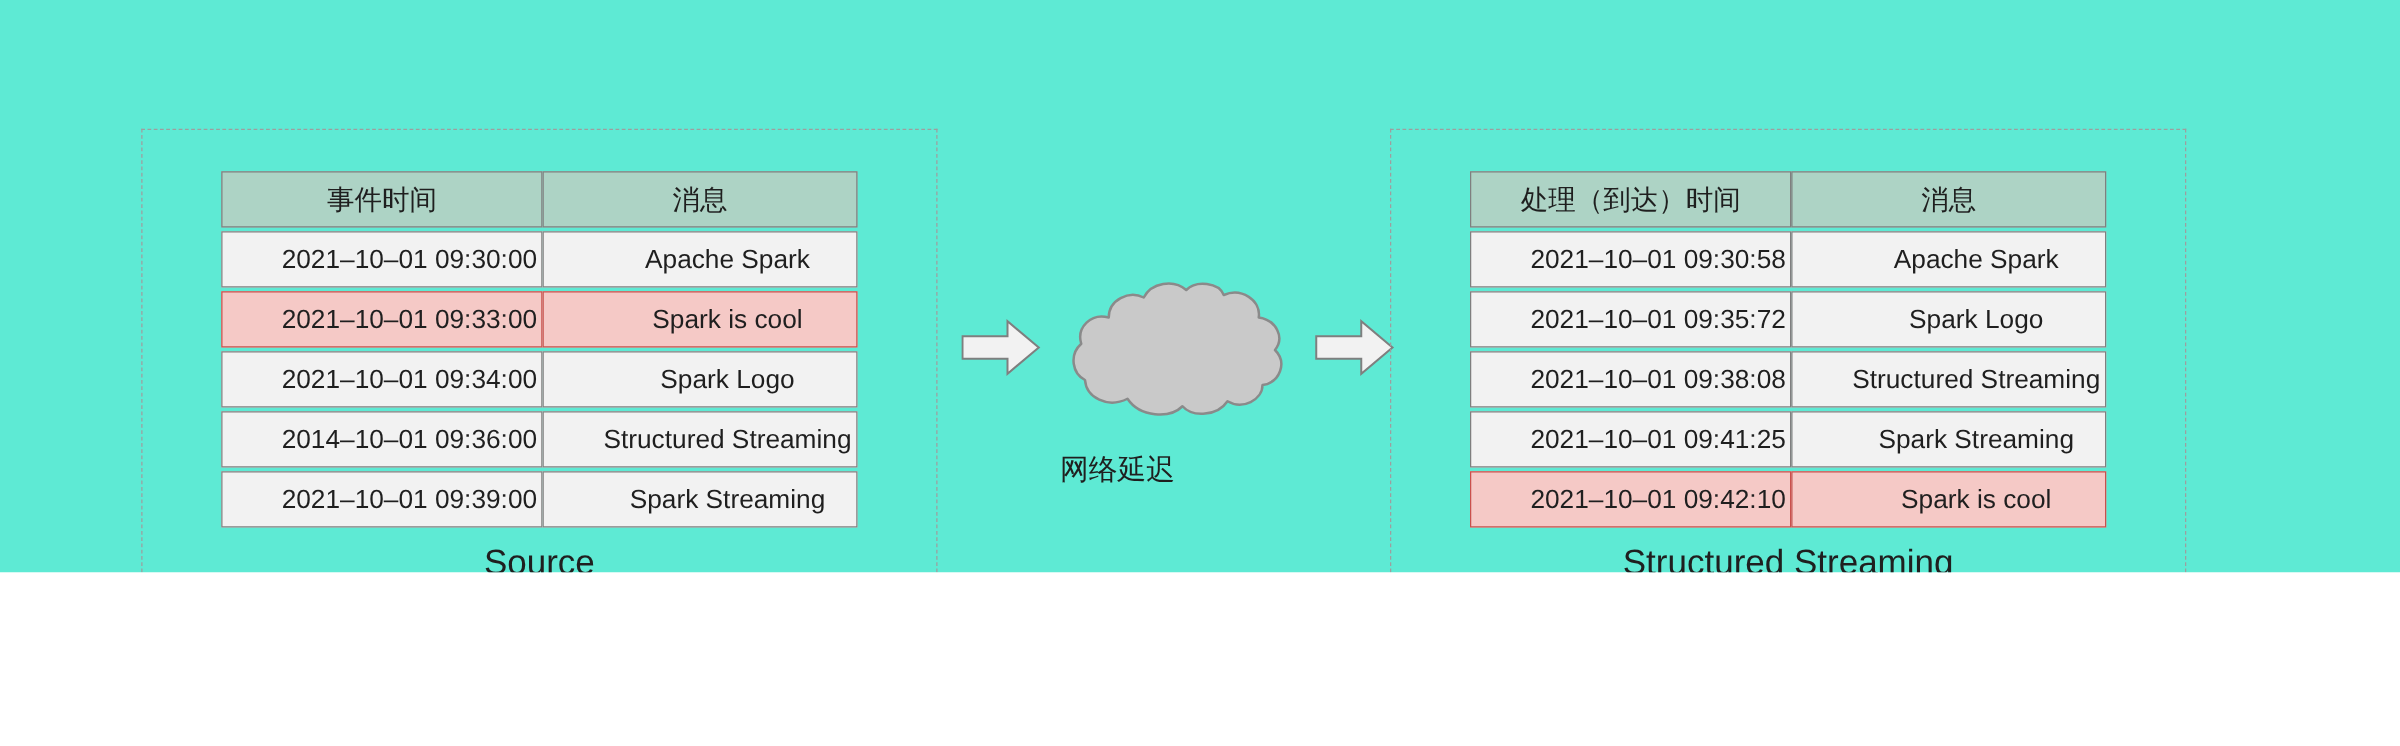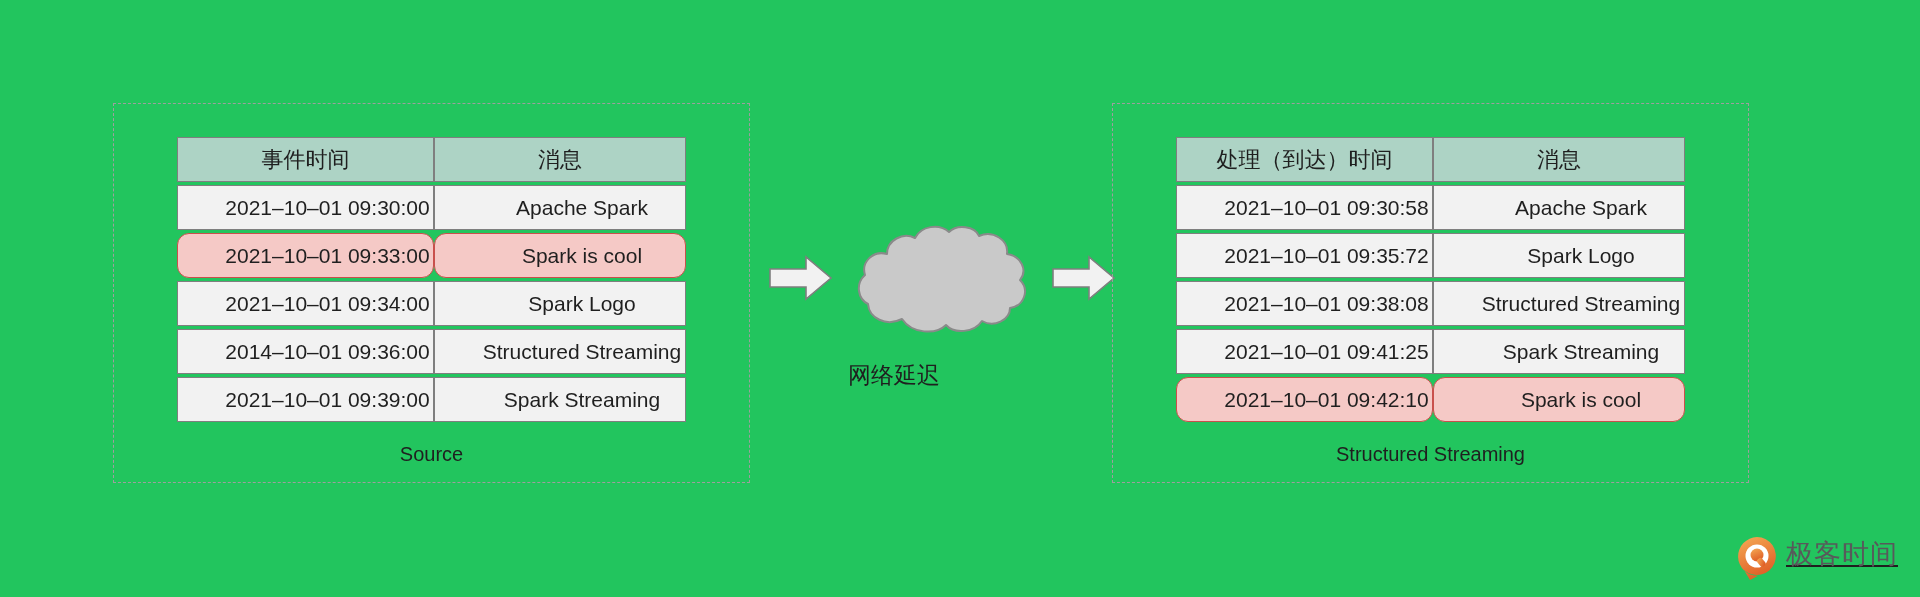--- a/index.html
+++ b/index.html
@@ -18,22 +18,22 @@
   }
   * { margin: 0; padding: 0; box-sizing: border-box; }
   html, body { background: #ffffff; }
   body {
     font-family: "Liberation Sans", "DejaVu Sans", sans-serif;
     color: var(--text-color);
   }
   .canvas {
     position: relative;
     width: 1920px;
-    height: 597px;
-    background: #22c55e;
+    height: 458px;
+    background: #5eead4;
     overflow: hidden;
   }
   .dashed-box {
     position: absolute;
     top: 103px;
     width: 637px;
     height: 380px;
     border: 1px dashed var(--dashed-border);
   }
   .box-left  { left: 113px; }
@@ -64,29 +64,28 @@
   }
   .stream-table td {
     background: var(--row-bg);
     font-size: 21px;
     font-weight: 400;
     padding-left: 44px;
   }
   .stream-table tr.highlight td {
     background: var(--highlight-bg);
     border-color: var(--highlight-border);
-    border-radius: 12px;
   }
   .box-caption {
     position: absolute;
     left: 0;
     bottom: 16px;
     width: 100%;
     text-align: center;
-    font-size: 20px;
+    font-size: 28px;
   }
 
   .flow-arrow {
     position: absolute;
     top: 253px;
     width: 64px;
     height: 50px;
   }
   .arrow-left  { left: 769px; }
   .arrow-right { left: 1052px; }

